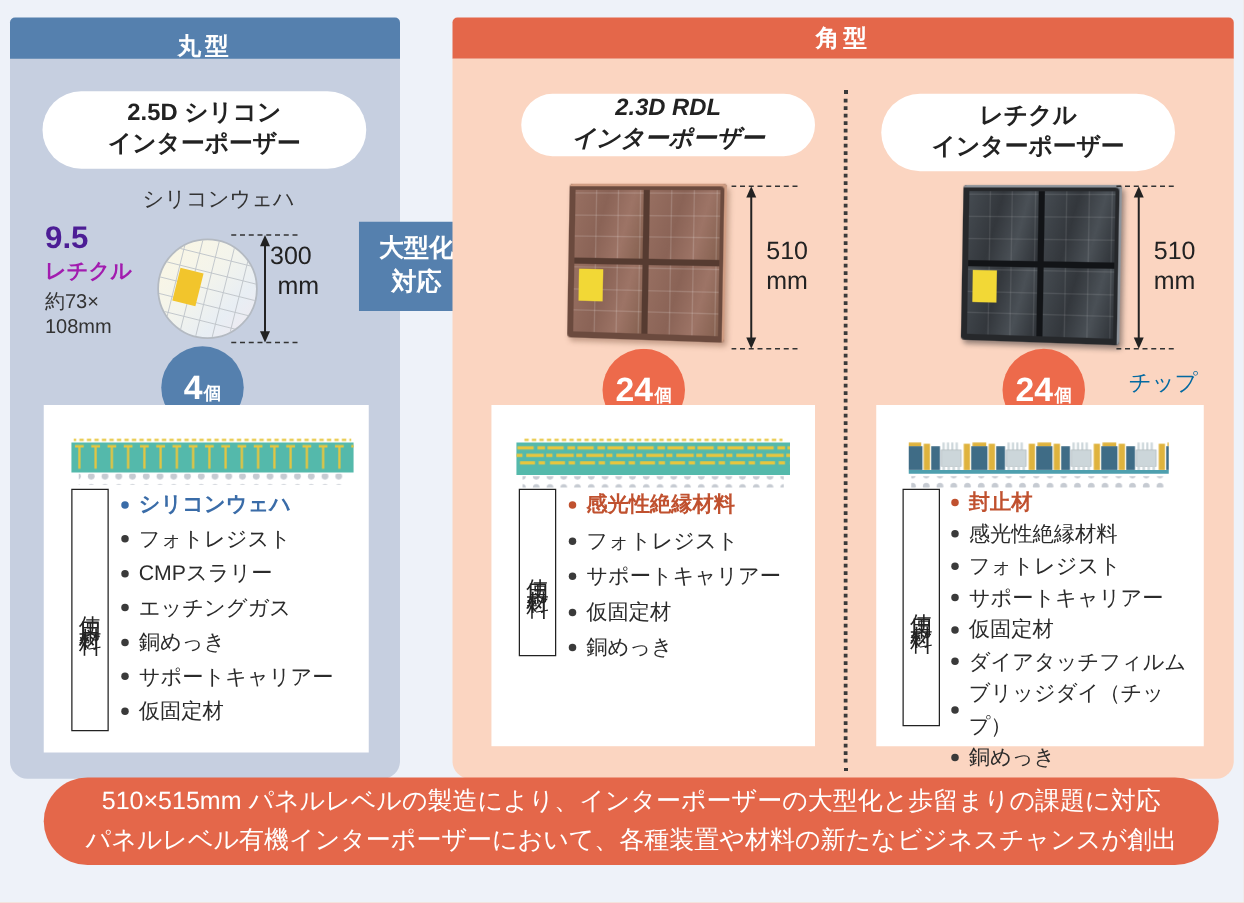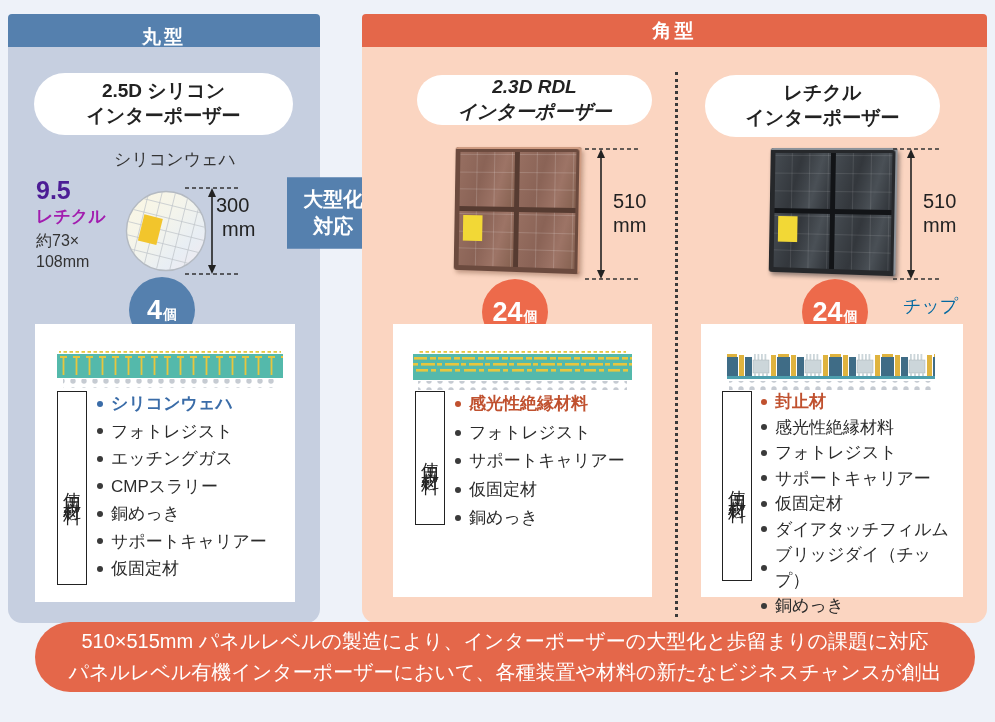--- a/index.html
+++ b/index.html
@@ -175,22 +175,22 @@
   <rect x="0" y="4" width="226" height="24" fill="#54b9ab"></rect>
   <rect x="0" y="4" width="226" height="24" fill="url(#tsv)"></rect>
   <rect x="6" y="29" width="214" height="9" fill="url(#bumps)"></rect>
 </svg>
 
 <div class="abs matbox" style="left:57px;top:391px;width:28px;height:192px;">使用材料</div>
 
 <ul class="abs mats mats-7" style="left:96px;top:390px;width:195px;">
   <li class="hl-blue">シリコンウェハ</li>
   <li>フォトレジスト</li>
+  <li>CMPスラリー</li>
   <li>エッチングガス</li>
-  <li>CMPスラリー</li>
   <li>銅めっき</li>
   <li>サポートキャリアー</li>
   <li>仮固定材</li>
 </ul>
 
 <div class="abs" id="big-arrow">
   <div class="txt">
     <span>大型化</span>
     <span>対応</span>
   </div>

